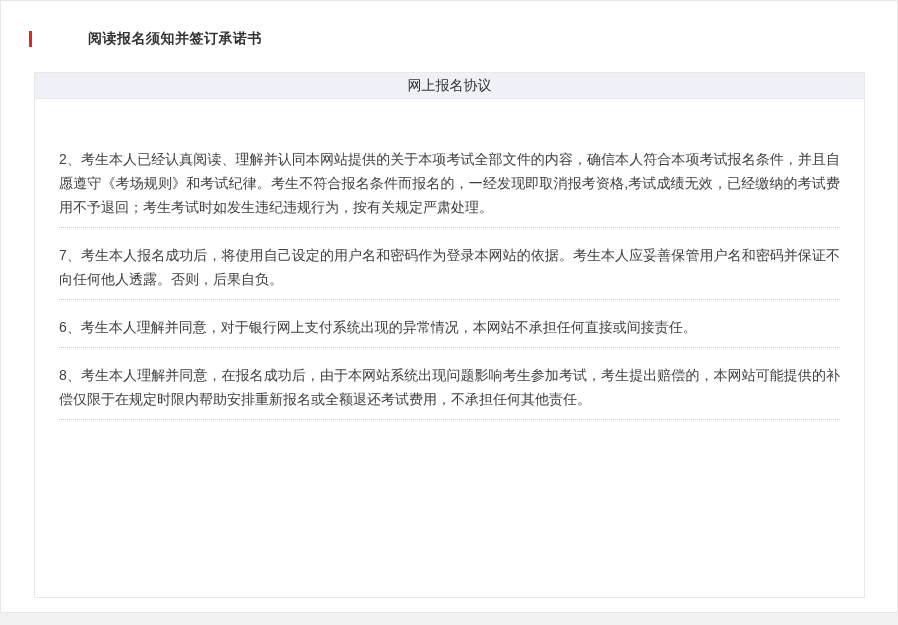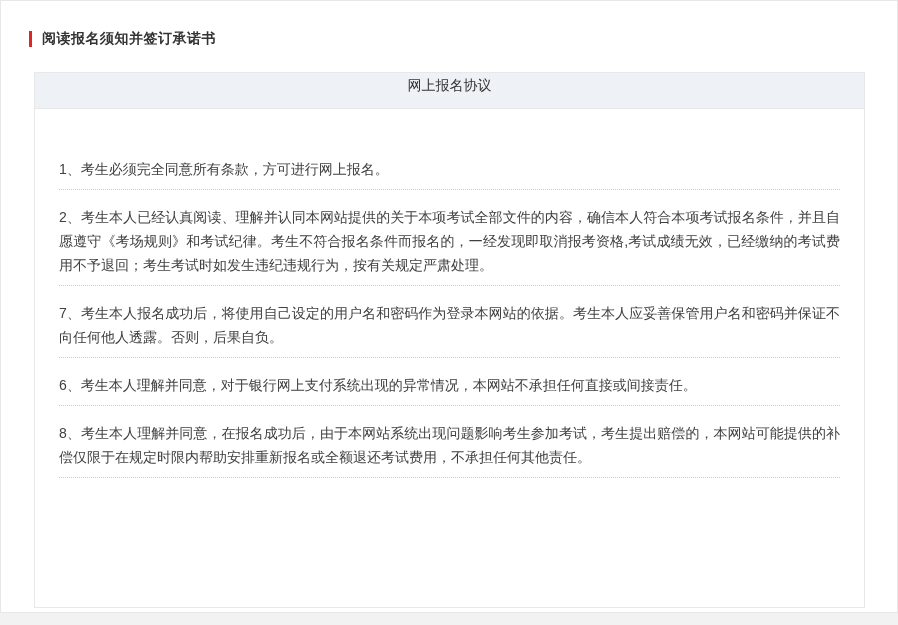--- a/index.html
+++ b/index.html
@@ -13,40 +13,41 @@
     width: 898px;
     height: 613px;
     background: #ffffff;
     border: 1px solid var(--outer-border, #e7e7e7);
     overflow: hidden;
   }
   .section-title-row {
     display: flex;
     align-items: center;
     margin: 29px 0 0 28px;
+    gap: 46px;
   }
   .red-bar {
     display: inline-block;
     width: 3px;
     height: 16px;
     background: var(--accent-red, #dd2727);
     margin-right: 10px;
   }
   .section-title {
     font-size: 14px;
     font-weight: bold;
     color: var(--title-text, #333333);
     letter-spacing: 0.5px;
   }
   .agreement-card {
     margin: 24px 32px 0 33px;
     border: 1px solid var(--card-border, #e8e8e8);
   }
   .agreement-header {
-    height: 36px;
+    height: 26px;
     line-height: 25px;
     text-align: center;
     background: var(--header-bg, #eef1f6);
     border-bottom: 1px solid var(--card-border, #e8e8e8);
     font-size: 14px;
     color: var(--title-text, #333333);
   }
   .agreement-body {
     background: #ffffff;
     padding: 48px 24px 0 24px;
@@ -72,21 +73,20 @@
     <span class="red-bar"></span>
     <h1 class="section-title">阅读报名须知并签订承诺书</h1>
   </div>
 
   <div class="agreement-card">
     <div class="agreement-header">
       <span>网上报名协议</span>
     </div>
     <div class="agreement-body">
 
-        <p class="clause">1、考生必须完全同意所有条款，方可进行网上报名。</p>
 
         <p class="clause">2、考生本人已经认真阅读、理解并认同本网站提供的关于本项考试全部文件的内容，确信本人符合本项考试报名条件，并且自愿遵守《考场规则》和考试纪律。考生不符合报名条件而报名的，一经发现即取消报考资格,考试成绩无效，已经缴纳的考试费用不予退回；考生考试时如发生违纪违规行为，按有关规定严肃处理。</p>
 
 
 
         <p class="clause">7、考生本人报名成功后，将使用自己设定的用户名和密码作为登录本网站的依据。考生本人应妥善保管用户名和密码并保证不向任何他人透露。否则，后果自负。</p>
 
         <p class="clause">6、考生本人理解并同意，对于银行网上支付系统出现的异常情况，本网站不承担任何直接或间接责任。</p>
 
 

